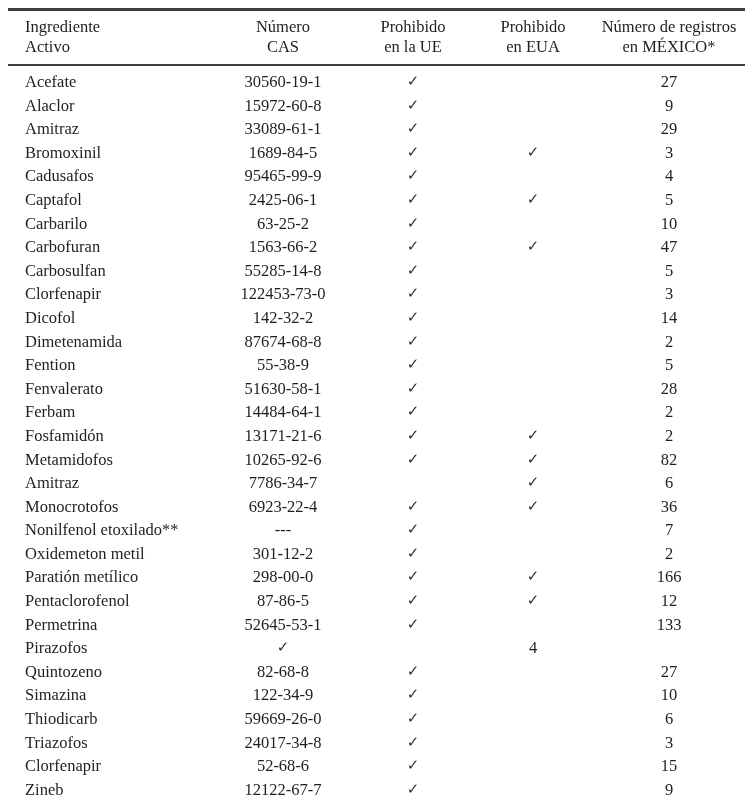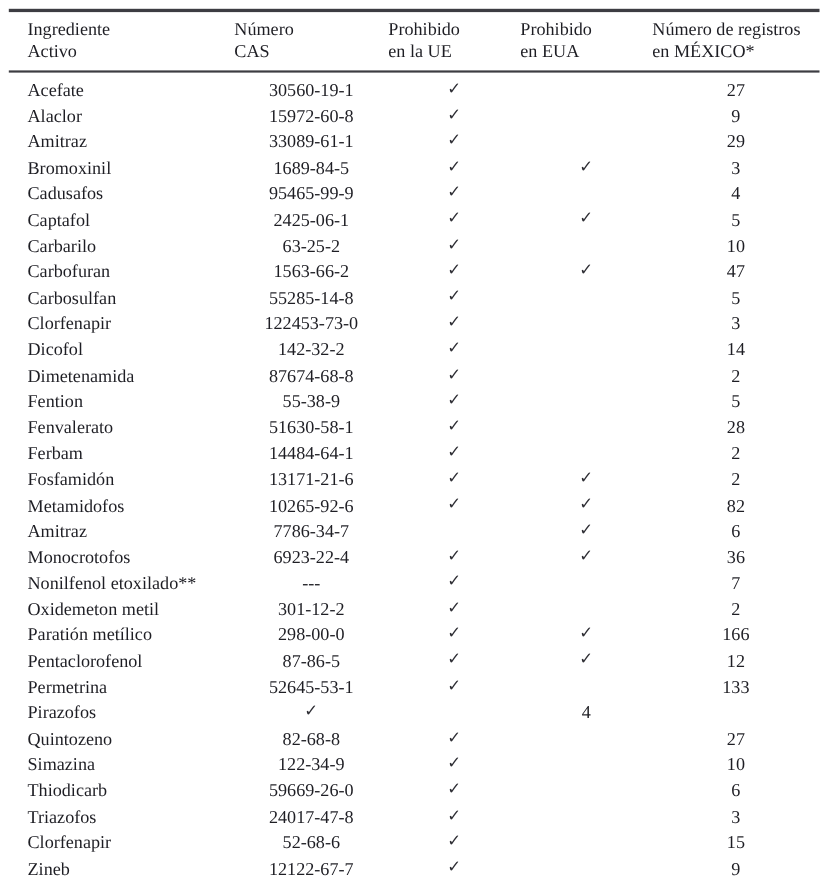--- a/index.html
+++ b/index.html
@@ -31,21 +31,21 @@
     display: grid;
     grid-template-columns: 205px 140px 120px 120px 152px;
     align-items: center;
   }
   .header-row {
     padding: 6px 0 7px 0;
   }
   .hcell {
     font-size: 16.5px;
     line-height: 20px;
-    text-align: left;
+    text-align: center;
     white-space: pre-line;
   }
   .hcell.left {
     text-align: left;
     padding-left: 17px;
   }
   .tbody {
     padding-top: 4px;
     padding-bottom: 2px;
   }
@@ -303,21 +303,21 @@
   <div class="grid-row row">
     <div class="cell c-name">Thiodicarb</div>
     <div class="cell c-cas">59669-26-0</div>
     <div class="cell c-ue check">✓</div>
     <div class="cell c-eua check"></div>
     <div class="cell c-mx">6</div>
   </div>
 
   <div class="grid-row row">
     <div class="cell c-name">Triazofos</div>
-    <div class="cell c-cas">24017-47-8</div>
+    <div class="cell c-cas">24017-34-8</div>
     <div class="cell c-ue check">✓</div>
     <div class="cell c-eua check"></div>
     <div class="cell c-mx">3</div>
   </div>
 
   <div class="grid-row row">
     <div class="cell c-name">Clorfenapir</div>
     <div class="cell c-cas">52-68-6</div>
     <div class="cell c-ue check">✓</div>
     <div class="cell c-eua check"></div>

